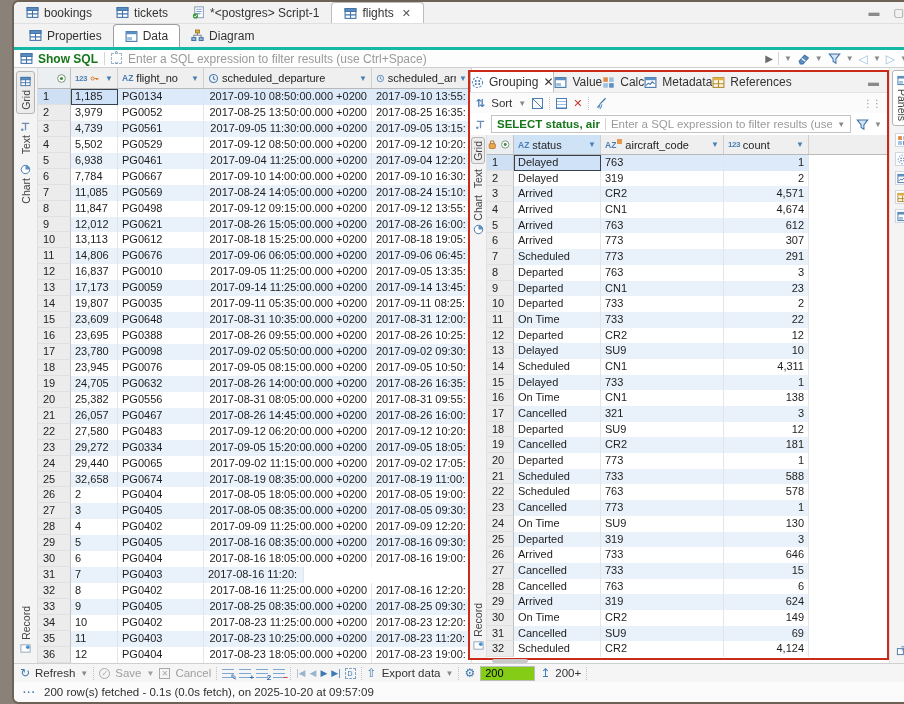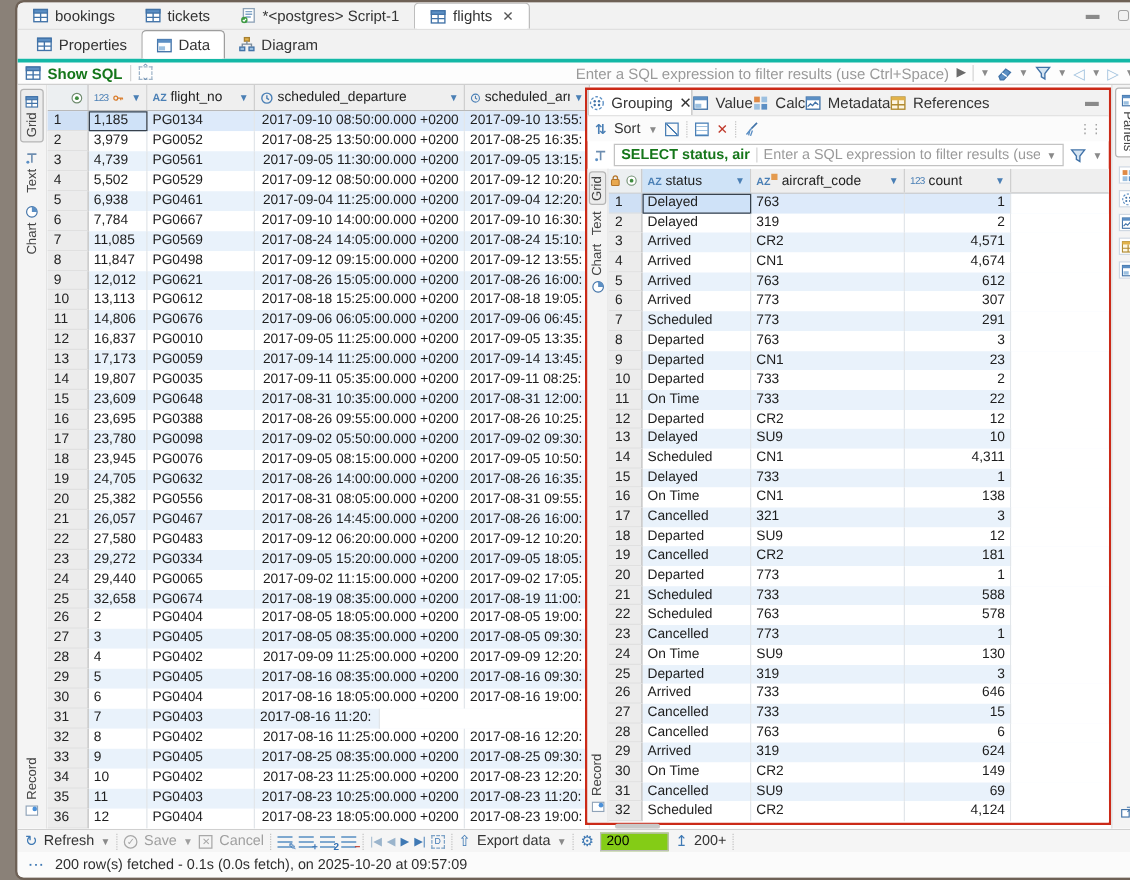--- a/index.html
+++ b/index.html
@@ -22,21 +22,21 @@
   .stab { display:flex; align-items:center; gap:5px; padding:0 11px; font-size:12px; color:#333; }
   .stab.active { background:#fff; border:1px solid #9e9e9e; border-bottom:none; border-radius:4px 4px 0 0; }
 
   
   .fbar { height:21px; background:#fdfdfd; border-top:3px solid #14b8a6; border-bottom:1px solid #cfcfcf;
           display:flex; align-items:center; padding:0 6px; gap:6px; font-size:12px; }
   .showsql { display:flex; align-items:center; gap:5px; color:#15761a; font-weight:bold; }
   .expander { width:11px; height:11px; border:1px dashed #9fb4c9; position:relative; }
   .expander:before { content:"⌃"; position:absolute; top:-4px; left:1px; font-size:8px; color:#6d8db0; }
   .expander:after  { content:"⌄"; position:absolute; bottom:-3px; left:1px; font-size:8px; color:#6d8db0; }
-  .fph { flex:1; color:#9a9a9a; font-size:12px;text-align:right; }
+  .fph { flex:1; color:#9a9a9a; font-size:12px; }
   .fbar-right { display:flex; align-items:center; gap:5px; }
   .play { color:#6b6b6b; font-size:10px; }
   .ddv { color:#8a8a8a; font-size:8px; }
   .vbar { width:1px; height:13px; background:#d5d5d5; }
   .navarr { color:#9fc0dd; font-size:12px; }
 
   
   .main { position:relative; height:595px; background:#fff; overflow:hidden; }
 
   
@@ -50,21 +50,21 @@
 
   
   .grid { position:absolute; font-size:11px; color:#1d1d1d; overflow:hidden; background:#fff; }
   .g-head { display:flex; height:21px; border-bottom:1px solid #b9b9b9; background:#efefef; }
   .g-corner { background:#eceff1; border-right:1px solid #c2c2c2; display:flex; align-items:center; justify-content:flex-end; gap:2px; padding-right:3px; }
   .g-cols { display:flex; flex:1; }
   .g-hcell { display:flex; align-items:center; gap:3px; padding:0 4px; border-right:1px solid #cfcfcf; background:#efefef; overflow:hidden; white-space:nowrap; }
   .g-hcell.selh { background:#cfe3f7; }
   .g-hcell .lbl { overflow:hidden; white-space:nowrap; }
   .hdd { color:#4a7fb5; font-size:8px; margin-left:auto; }
-  .ty-num { font-size:8px; font-weight:normal; color:#4a7fb5; letter-spacing:-0.5px; }
+  .ty-num { font-size:8px; font-weight:bold; color:#4a7fb5; letter-spacing:-0.5px; }
   .ty-az { font-size:8.5px; font-weight:bold; color:#4a7fb5; }
   .ty-az i { font-style:normal; color:#4a7fb5; }
   .ty-time { width:11px; height:11px; }
   .ty-time circle,.ty-time path { stroke:#4a7fb5; stroke-width:1.2; fill:none; }
   .pk-key path,.pk-key circle { stroke:#d97c2b; stroke-width:1.3; fill:none; }
   .fkbadge { width:5px; height:5px; background:#e49a4e; display:inline-block; margin:-6px 0 0 -2px; }
   .g-body { position:relative; }
   .g-row { display:flex; height:var(--rh); line-height:var(--rh); background:#fff; white-space:nowrap; }
   .g-row.odd { background:#e9f2fb; }
   .g-row.selrow { background:#ddeafa; }

